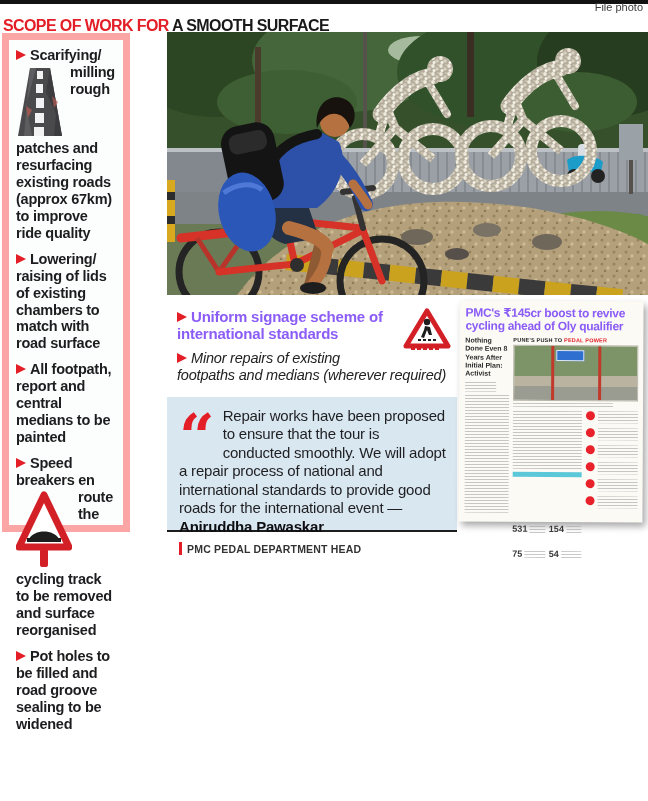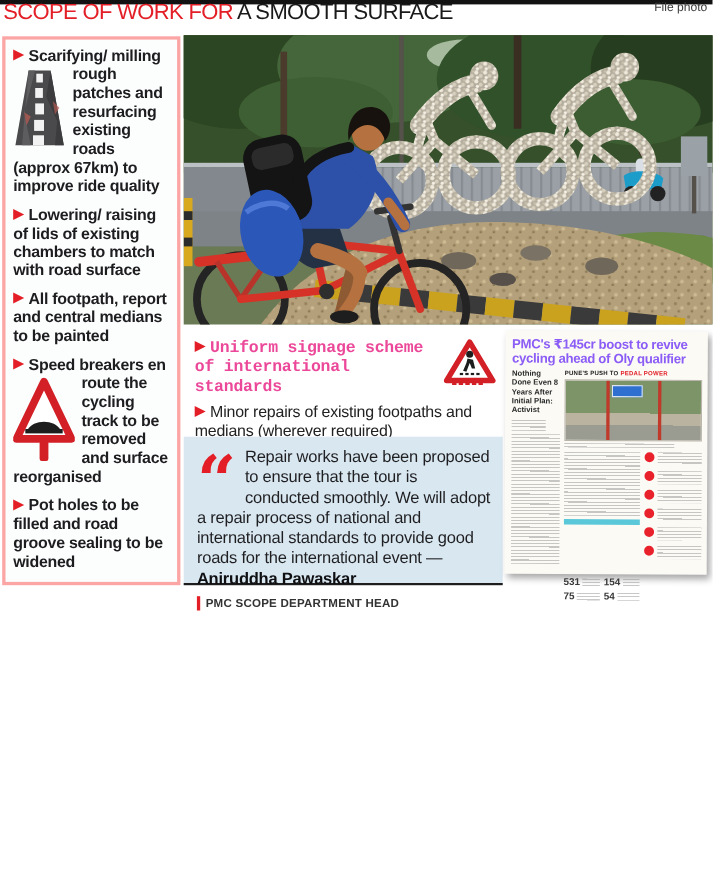--- a/index.html
+++ b/index.html
@@ -1,44 +1,44 @@
 <!DOCTYPE html>
 <html><head>
 <meta charset="utf-8">
 <style>
   html,body{margin:0;padding:0;background:#ffffff;}
   .page{position:relative;width:648px;height:801px;background:#ffffff;overflow:hidden;
         font-family:"Liberation Sans","DejaVu Sans",sans-serif;color:#1c1c1e;}
   .topbar{position:absolute;left:0;top:0;width:648px;height:4px;background:#121212;}
-  .headline{position:absolute;left:3px;top:0;font-size:20px;font-weight:400;letter-spacing:-0.6px;
+  .headline{position:absolute;left:3px;top:17px;font-size:16px;font-weight:700;letter-spacing:-0.6px;
             color:#1a1a1a;white-space:nowrap;}
   .headline .red{color:#e31e26;}
   .credit{position:absolute;right:5px;top:1px;font-size:11px;color:#3a3a3a;}
 
   
-  .sidebar{position:absolute;left:2px;top:33px;width:162px;height:499px;background:#fcfdfd;
-           border:3px solid #fca5a5;box-sizing:border-box;padding:7px 7px 0 7px;}
+  .sidebar{position:absolute;left:2px;top:33px;width:128px;height:499px;background:#fcfdfd;
+           border:7px solid #fca5a5;box-sizing:border-box;padding:7px 7px 0 7px;}
   .sb-item{font-size:14.5px;font-weight:700;color:#1d1d20;line-height:1.17;letter-spacing:-0.25px;
            margin-bottom:9px;}
   .arr{display:inline-block;width:0;height:0;border-left:10px solid #e31e26;
        border-top:5px solid transparent;border-bottom:5px solid transparent;margin-right:4px;}
   .road-ic{float:left;margin:2px 6px 2px 0;}
   .bump-ic{float:left;margin:2px 6px 2px 0;}
   .clearfix::after{content:"";display:block;clear:both;}
 
   
   .photo{position:absolute;left:167px;top:32px;width:481px;height:263px;background:#6a7a55;}
   .photo svg{display:block;}
 
   
   .midpanel{position:absolute;left:167px;top:299px;width:292px;height:96px;background:#ffffff;
             box-sizing:border-box;padding:9px 6px 0 10px;}
   .ped-ic{float:right;margin:0 2px 4px 8px;}
-  .mb1{font-size:15px;font-weight:800;color:#ec4899;line-height:1.15;letter-spacing:-0.2px;font-family:Liberation Mono, monospace;}
-  .mb2{font-size:14.5px;font-weight:400;color:#222;line-height:1.18;letter-spacing:-0.2px;margin-top:7px;}
+  .mb1{font-size:15px;font-weight:800;color:#8b5cf6;line-height:1.15;letter-spacing:-0.2px;}
+  .mb2{font-size:14.5px;font-weight:400;color:#222;line-height:1.18;letter-spacing:-0.2px;margin-top:7px;font-style:italic;}
 
   
   .quote{position:absolute;left:167px;top:397px;width:290px;height:135px;background:#d9e7f0;
          box-sizing:border-box;padding:10px 10px 6px 12px;border-bottom:2px solid #1d1d1d;}
   .qmark{float:left;font-family:"DejaVu Serif","Liberation Serif",serif;font-size:62px;line-height:0.5;
          color:#e31e26;font-weight:700;margin:14px 8px 0 0;}
   .qtext{font-size:15px;color:#1f1f22;line-height:1.23;letter-spacing:-0.2px;}
   .qauthor{font-weight:800;color:#0f0f12;}
   .qrole-row{margin-top:6px;display:flex;align-items:center;gap:5px;}
   .qrole-bar{width:3px;height:13px;background:#e31e26;}
@@ -55,21 +55,21 @@
   .fake{background:repeating-linear-gradient(to bottom,#9b9b9b 0 1px,transparent 1px 3px);opacity:0.55;}
   .clip-colR{flex:1;min-width:0;}
   .strip-title{font-size:5.5px;font-weight:800;color:#222;letter-spacing:0.2px;white-space:nowrap;}
   .strip-title .red{color:#e31e26;}
   .strip-photo{position:relative;height:54px;margin-top:2px;border:1px solid #b9b5aa;
                background:linear-gradient(to bottom,#7d9468 0 55%,#b9b3a0 55% 75%,#9a9c92 75% 100%);overflow:hidden;}
   .strip-bar{position:absolute;top:0;width:3px;height:100%;background:#c0392b;}
   .strip-sign{position:absolute;left:34%;top:4px;width:26px;height:9px;background:#2f6fd0;border:1px solid #dfe6f2;}
   .clip-body3{display:flex;gap:4px;margin-top:4px;}
   .cyan-bar{height:5px;background:#5bc8d9;margin:3px 0 2px 0;}
-  .stats{display:grid;grid-template-columns:1fr 1fr;gap:4px 4px;margin-top:48px;}
+  .stats{display:grid;grid-template-columns:1fr 1fr;gap:16px 4px;margin-top:48px;}
   .stat{display:flex;align-items:flex-start;gap:2px;}
   .stat-num{font-size:9px;font-weight:800;color:#3a3a3a;line-height:1;}
   .stat .fake{flex:1;height:7px;margin-top:1px;}
   .badge-row{display:flex;align-items:flex-start;gap:3px;margin-bottom:5px;}
   .badge{width:9px;height:9px;border-radius:50%;background:#e8212b;flex:none;}
   .badge-row .fake{flex:1;height:12px;}
 
   
   .toibanner{position:absolute;left:456px;top:517px;width:190px;height:22px;background:#e8212b;
              clip-path:polygon(0 0,100% 0,95% 100%,0 100%);color:#ffffff;font-size:14.5px;font-weight:800;
@@ -307,21 +307,21 @@
     </div>
   </div>
 
   <div class="quote">
     <span class="qmark">“</span>
     <span class="qtext">
       <span>Repair works have been proposed to ensure that the tour is conducted smoothly. We will adopt a repair process of national and international standards to provide good roads for the international event — </span><span class="qauthor">Aniruddha Pawaskar</span>
     </span>
     <div class="qrole-row">
       <span class="qrole-bar"></span>
-      <span class="qrole">PMC SCOPE DEPARTMENT HEAD</span>
+      <span class="qrole">PMC PEDAL DEPARTMENT HEAD</span>
     </div>
   </div>
 
   <div class="clipping">
     <div class="clip-headline">PMC's ₹145cr boost to revive cycling ahead of Oly qualifier</div>
     <div class="clip-cols">
       <div class="clip-colL">
         <div class="clip-subhead">Nothing Done Even 8 Years After Initial Plan: Activist</div>
         <div class="fake" style="height:10px;margin-top:3px;width:70%;"></div>
         <div class="fake" style="height:118px;margin-top:3px;"></div>

